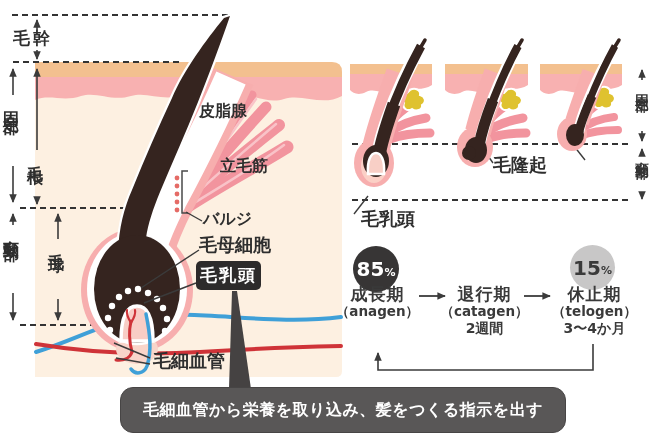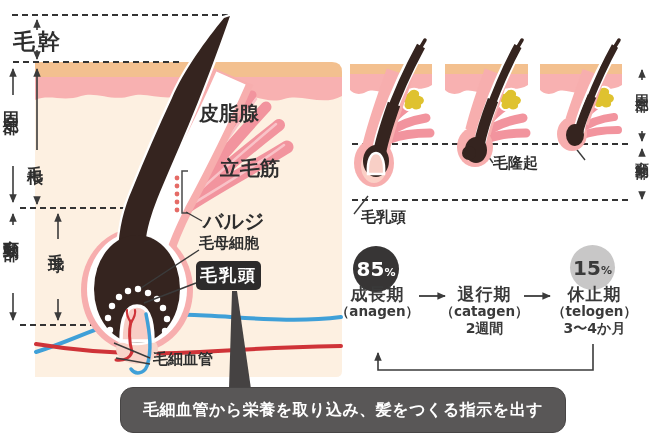--- a/index.html
+++ b/index.html
@@ -1,24 +1,24 @@
 <!DOCTYPE html>
 <html><head>
 <meta charset="utf-8">
 <style>
   html,body{margin:0;padding:0;background:#fff;}
   .stage{position:relative;width:665px;height:448px;background:#ffffff;overflow:hidden;
          font-family:"DejaVu Sans","Liberation Sans",sans-serif;color:#2e2e2e;}
   .art{position:absolute;left:0;top:0;}
-  .lab{position:absolute;font-weight:600;color:#2e2e2e;white-space:nowrap;font-size:20px;line-height:1;}
-  .lab.small{font-size:15px;}
+  .lab{position:absolute;font-weight:600;color:#2e2e2e;white-space:nowrap;font-size:16px;line-height:1;}
+  .lab.small{font-size:18px;}
   .vlab{position:absolute;writing-mode:vertical-rl;font-weight:700;color:#2e2e2e;
         letter-spacing:3px;font-size:16px;line-height:1;}
   .vlab.right{font-size:13.5px;letter-spacing:2px;color:#333;}
-  .shaft-label{position:absolute;left:13px;top:27px;font-size:22px;font-weight:700;letter-spacing:3px;}
+  .shaft-label{position:absolute;left:13px;top:27px;font-size:17px;font-weight:700;letter-spacing:3px;}
   .badge{position:absolute;left:196px;top:261px;width:65px;height:29px;background:#2d2b2b;
          border-radius:5px;color:#fff;font-size:17px;font-weight:700;letter-spacing:2px;
          display:flex;align-items:center;justify-content:center;}
   .callout{position:absolute;left:120px;top:387px;width:444px;height:44px;background:#595757;
            border:1px solid #474545;border-radius:13px;color:#fff;font-size:16px;font-weight:600;
            letter-spacing:.5px;display:flex;align-items:center;justify-content:center;}
   .pct{position:absolute;border-radius:50%;display:flex;align-items:center;justify-content:center;font-weight:700;}
   .pct .num{font-size:20px;}
   .pct .sym{font-size:11px;margin-top:6px;}
   .pct.dark{left:353px;top:246px;width:46px;height:46px;background:#373535;color:#fff;}

